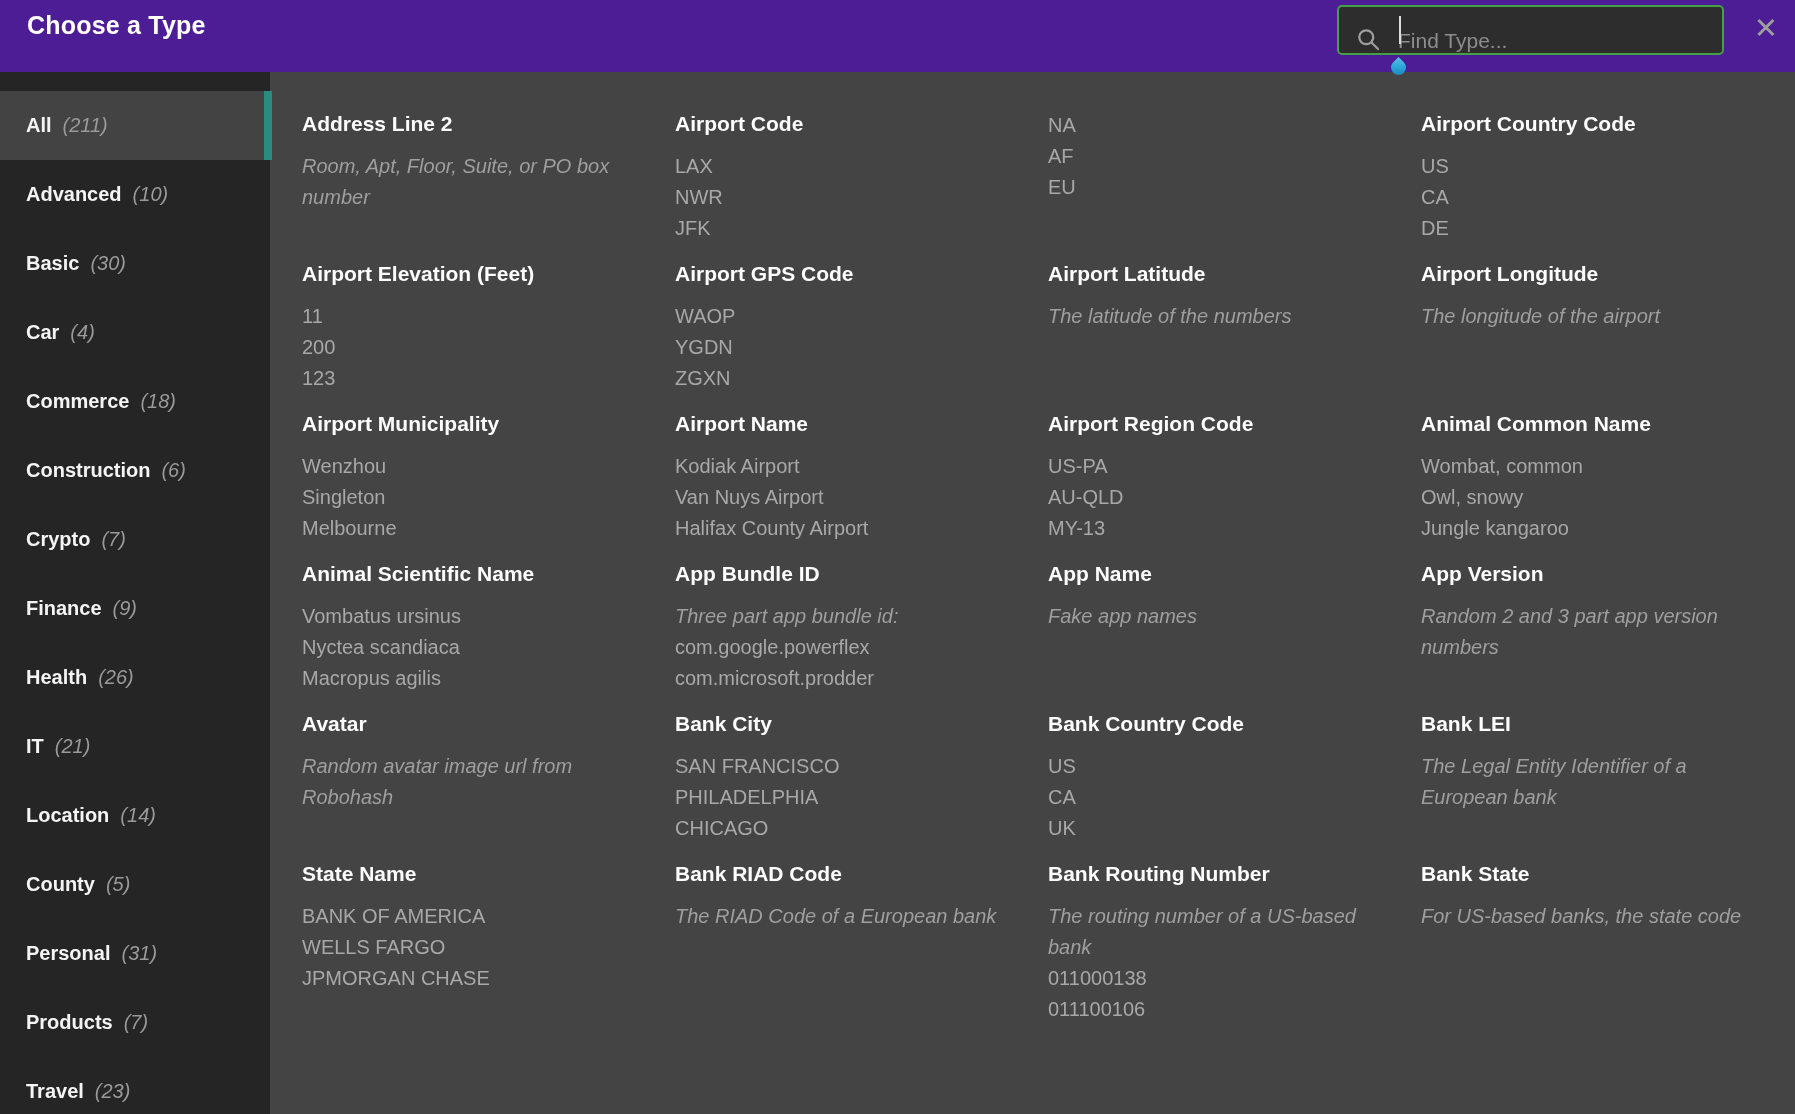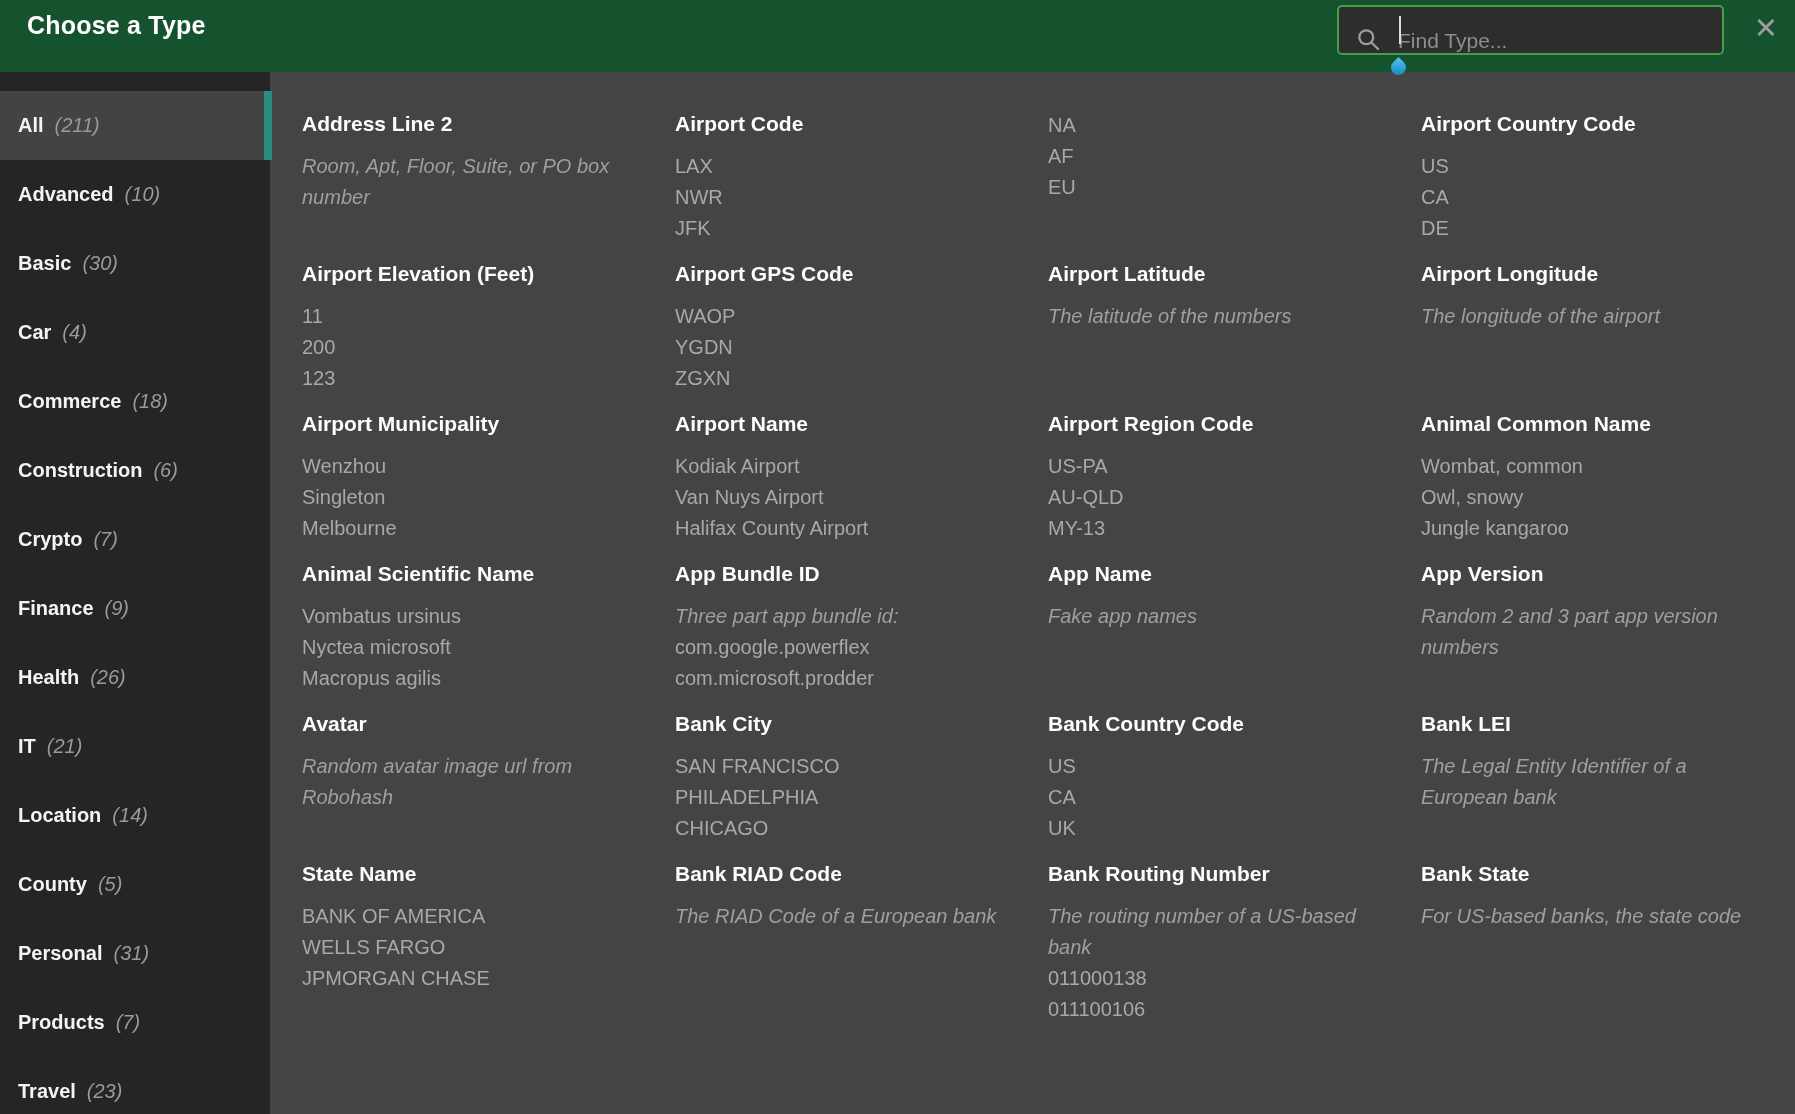--- a/index.html
+++ b/index.html
@@ -1,21 +1,21 @@
 <!DOCTYPE html>
 <html><head>
 <meta charset="utf-8">
 <style>
   * { margin:0; padding:0; box-sizing:border-box; }
   html,body { width:1795px; height:1114px; overflow:hidden; background:#444444;
               font-family:"Liberation Sans", sans-serif; }
   .dialog { position:relative; width:1795px; height:1114px; background:#444444; }
 
   
-  .header { position:absolute; top:0; left:0; width:1795px; height:72px; background:#14532d; z-index:3; }
+  .header { position:absolute; top:0; left:0; width:1795px; height:72px; background:#4c1d95; z-index:3; }
   .title  { position:absolute; left:27px; top:11px; font-size:25px; font-weight:bold; color:#ffffff; letter-spacing:.2px; }
 
   .search-wrap { position:absolute; top:5px; right:71px; width:387px; height:50px;
                  border:2px solid #43a047; border-radius:5px; background:#2d2d2d;
                  display:flex; align-items:flex-end; }
   .search-icon { margin-left:16px; width:27px; height:27px; flex:0 0 auto; display:block; }
   .caret { position:absolute; left:60px; top:9px; width:2px; height:28px; background:#dcdcdc; }
   .search-input { flex:1 1 auto; margin-left:16px; background:transparent; border:none; outline:none;
                   color:#dddddd; font-size:21px; font-family:"Liberation Sans", sans-serif; }
   .search-input::placeholder { color:#8d8d8d; opacity:1; }
@@ -23,21 +23,21 @@
             background:linear-gradient(135deg,#5cc0e8 0%,#2fa8dc 45%,#177fae 100%);
             border-radius:0 50% 50% 50%; transform:rotate(45deg); }
   .close-btn { position:absolute; top:9px; right:10px; width:38px; height:38px; background:none; border:none;
                color:#9e9e9e; font-size:29px; line-height:38px; text-align:center; cursor:pointer;
                font-family:"Liberation Sans", sans-serif; }
 
   
   .sidebar { position:absolute; top:72px; left:0; width:270px; height:1042px;
              background:#252525; padding-top:19px; z-index:2; }
   .side-item { position:relative; height:69px; display:flex; align-items:center;
-               padding-left:18px; cursor:pointer; }
+               padding-left:26px; cursor:pointer; }
   .side-item.selected { background:#434343; }
   .side-label { font-size:20px; font-weight:bold; color:#f4f4f4; }
   .side-count { font-size:20px; color:#9a9a9a; margin-left:11px;font-style:italic; }
   .sel-bar { position:absolute; right:-2px; top:0; width:8px; height:69px; background:#2a8b80; }
 
   
   .content { position:absolute; top:72px; left:270px; width:1525px; height:1042px;
              background:#444444; padding:38px 12px 0 32px; overflow:hidden;
              display:grid; grid-template-columns:repeat(4,373px); grid-auto-rows:150px; align-content:start; }
   .card { padding-right:40px; cursor:pointer; }
@@ -194,21 +194,21 @@
       </div>
       <div class="card">
     <div class="card-title">Animal Common Name</div>
   <div class="card-line">Wombat, common</div>
         <div class="card-line">Owl, snowy</div>
         <div class="card-line">Jungle kangaroo</div>
       </div>
       <div class="card">
     <div class="card-title">Animal Scientific Name</div>
   <div class="card-line">Vombatus ursinus</div>
-        <div class="card-line">Nyctea microsoft</div>
+        <div class="card-line">Nyctea scandiaca</div>
         <div class="card-line">Macropus agilis</div>
       </div>
       <div class="card">
     <div class="card-title">App Bundle ID</div>
   <div class="card-line card-desc">Three part app bundle id:</div>
         <div class="card-line">com.google.powerflex</div>
         <div class="card-line">com.microsoft.prodder</div>
       </div>
       <div class="card">
     <div class="card-title">App Name</div>

